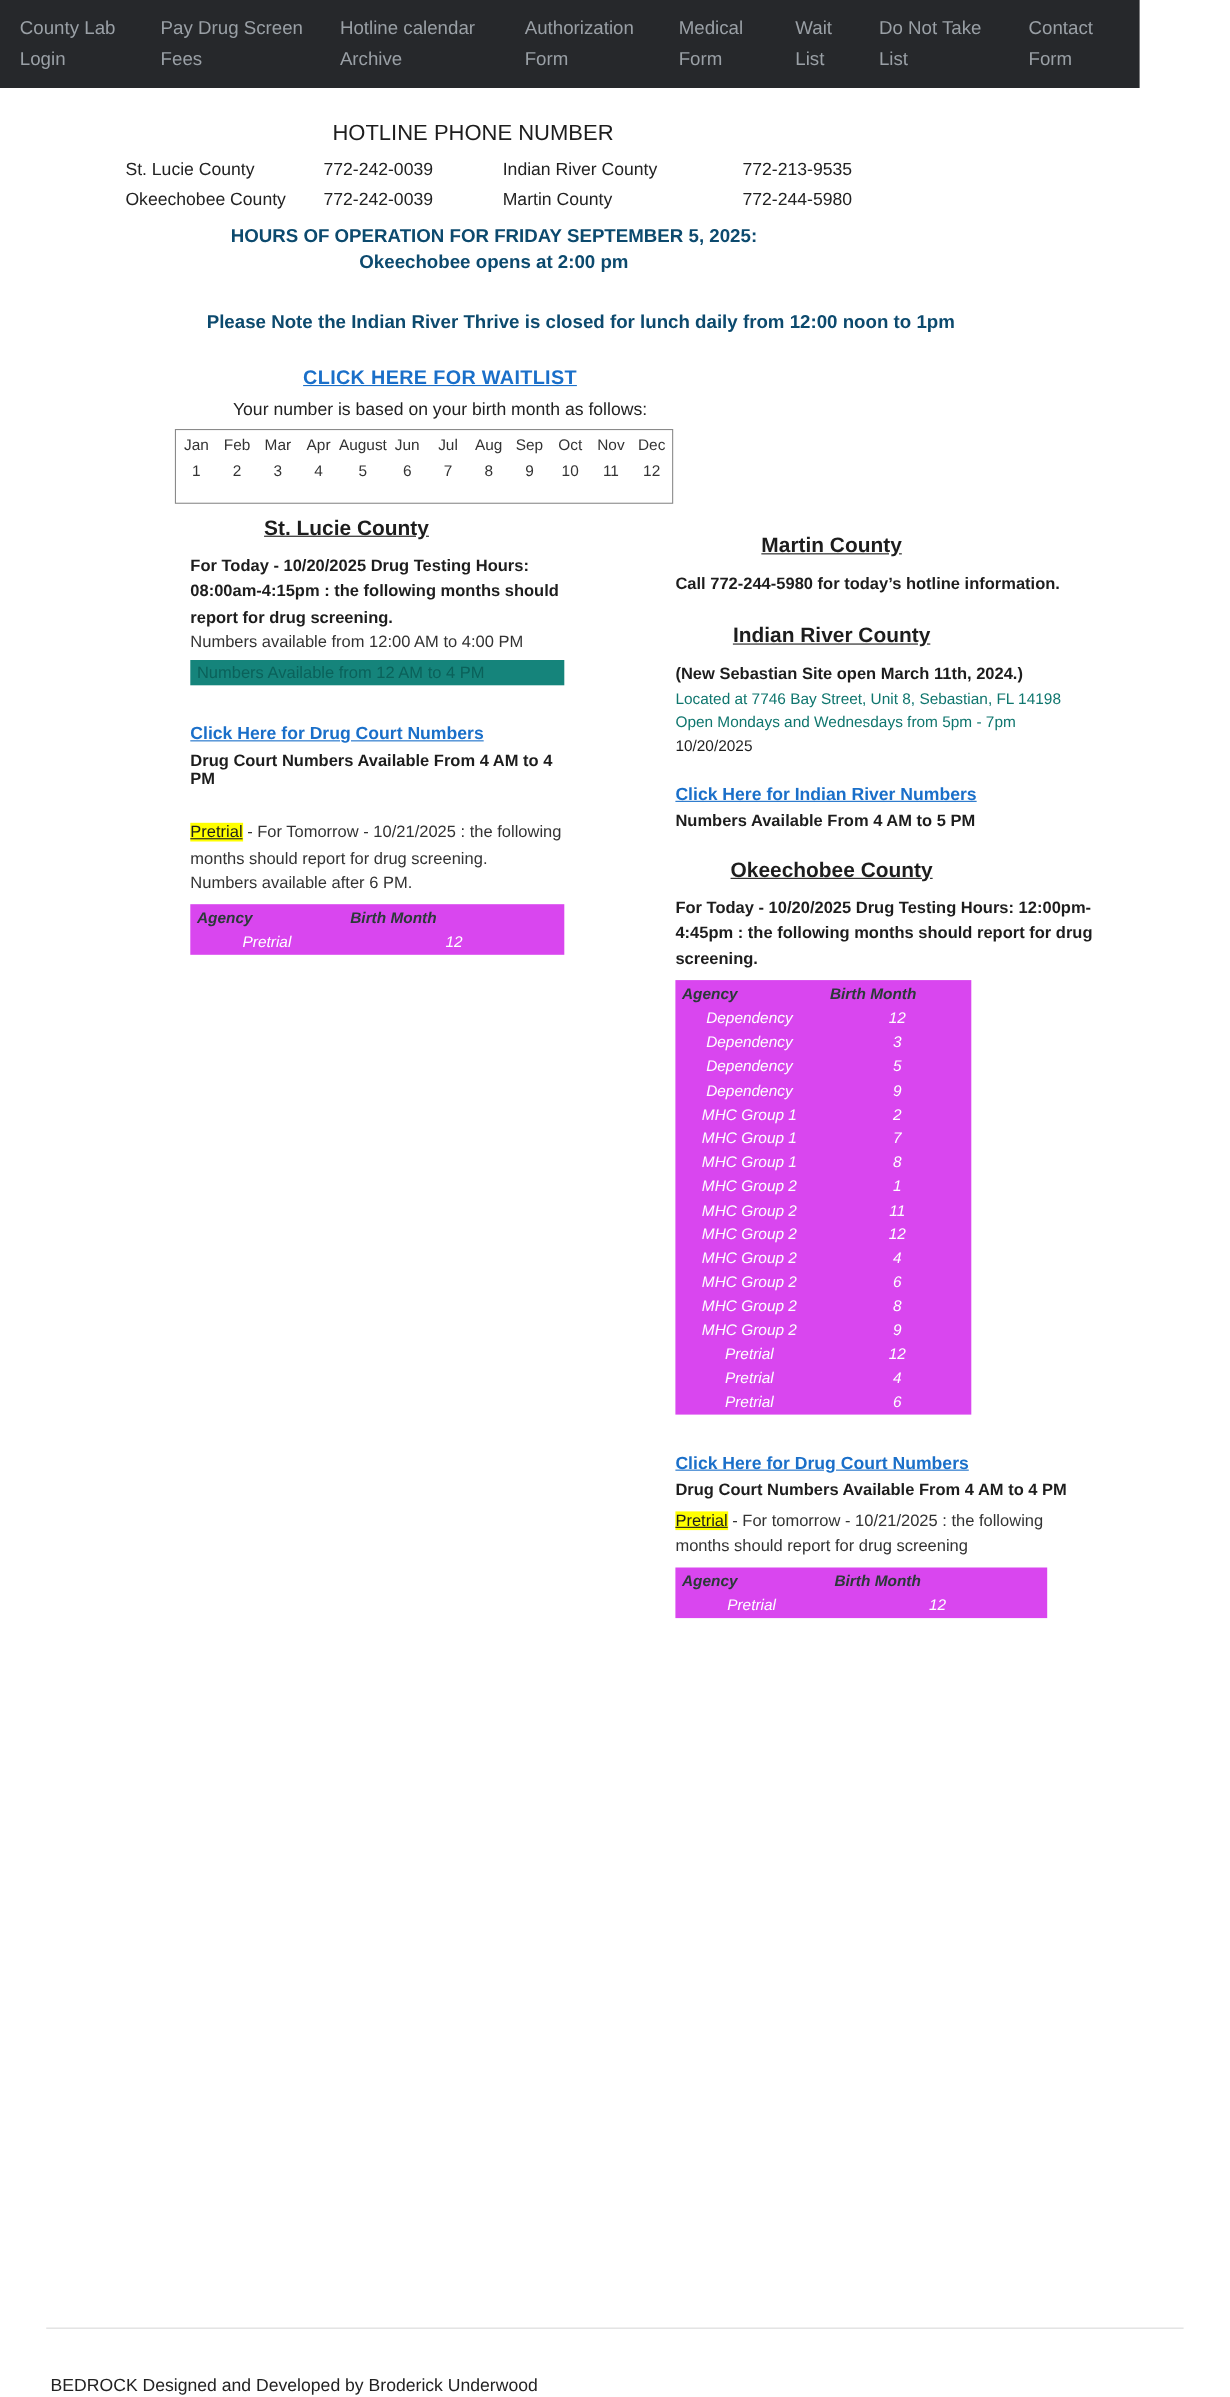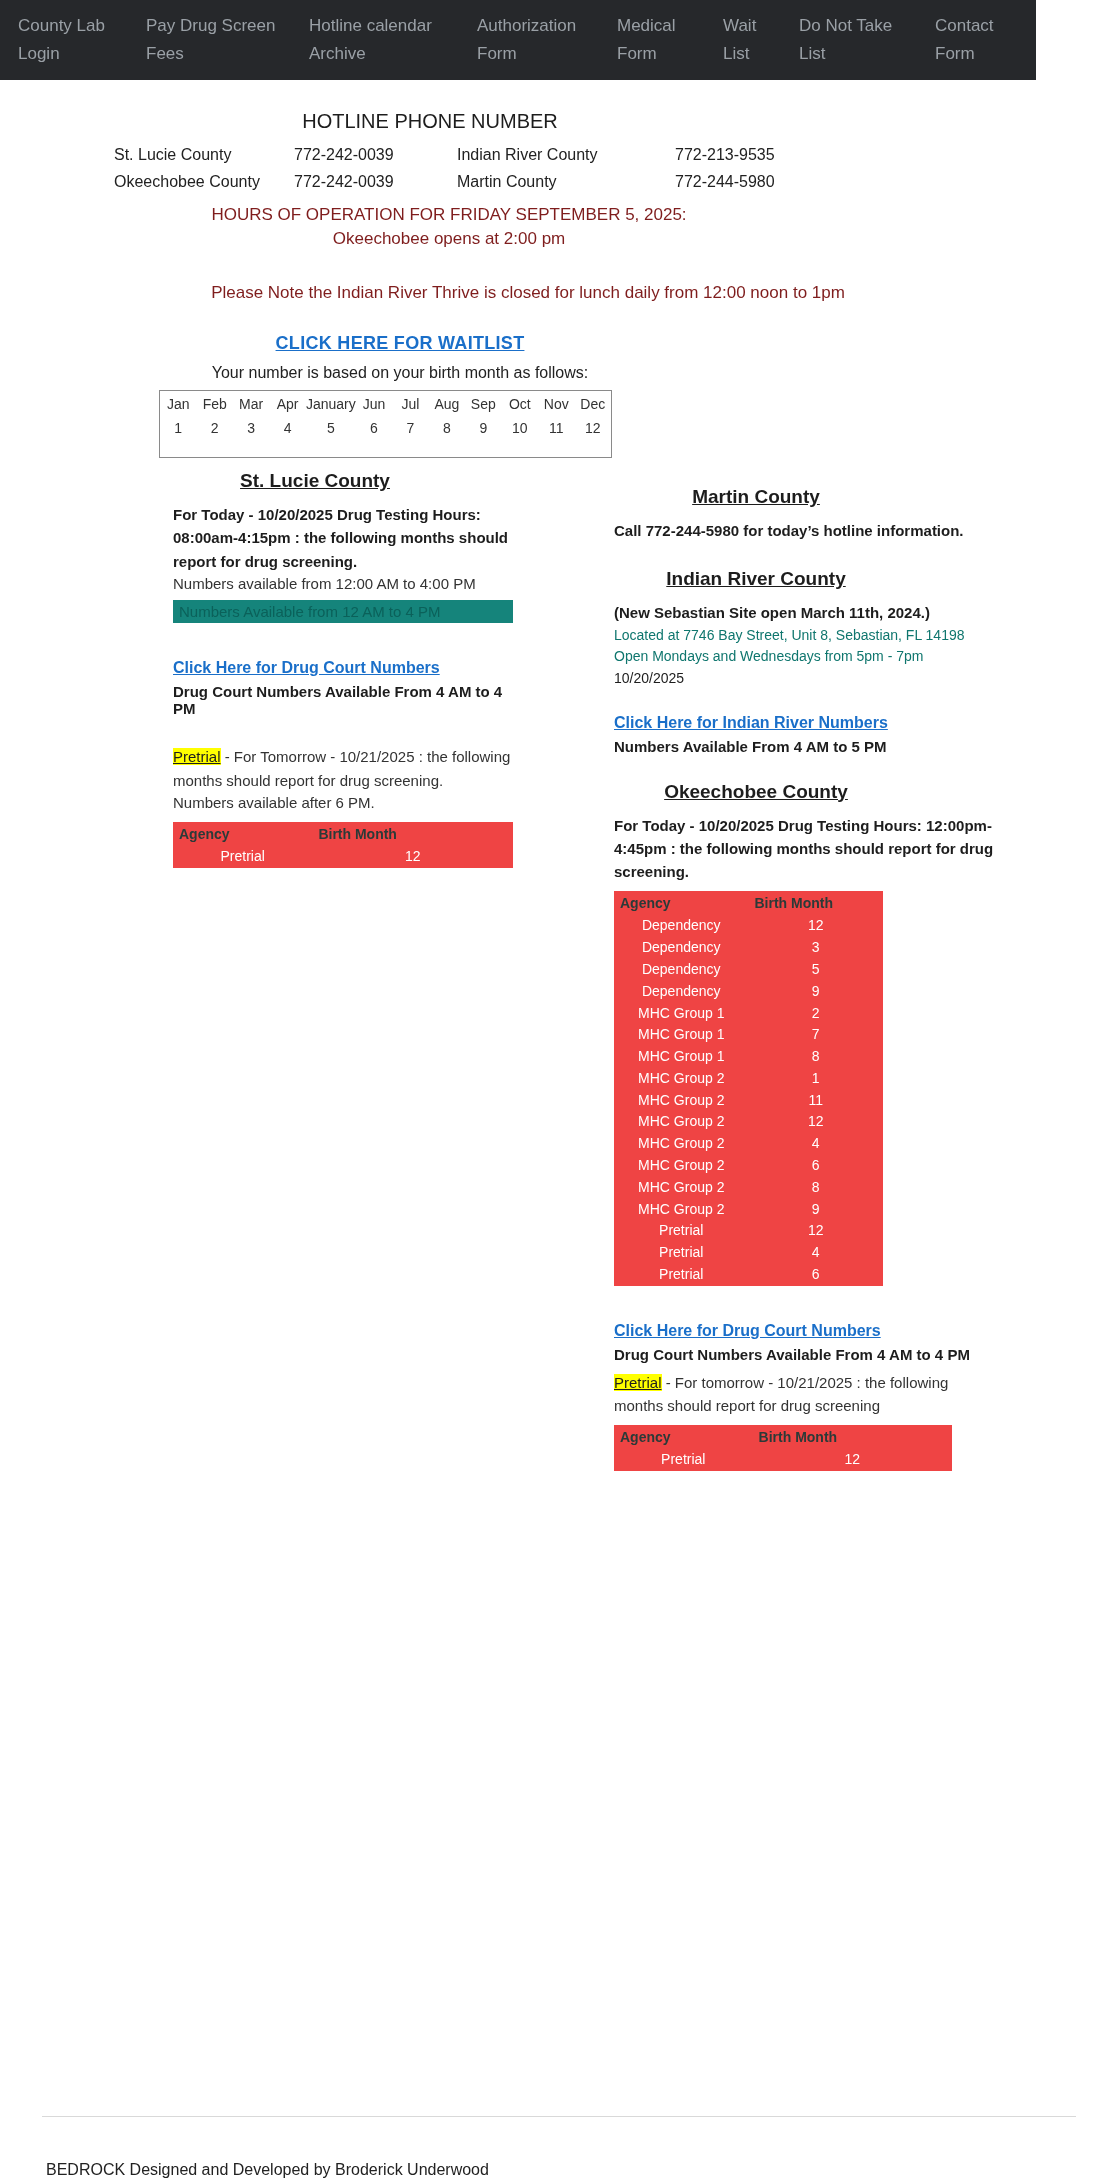--- a/index.html
+++ b/index.html
@@ -36,21 +36,21 @@
 
   
   .top { width:860px; text-align:center; }
   .hotline-title { font-size:20px; margin-top:30px; color:#1d1d1d; }
   .phone-grid {
     display:grid;
     grid-template-columns:180px 163px 218px 150px;
     margin-left:114px; margin-top:8px;
     text-align:left; font-size:16px; line-height:27px; color:#222;
   }
-  .red-bold { color:#7f1d1d; font-weight:normal; font-size:17px; line-height:24px;padding-left:38px; }
+  .red-bold { color:#0c4a6e; font-weight:bold; font-size:17px; line-height:24px;padding-left:38px; }
   .hours { margin-top:8px; }
   .please-note { width:1018px; text-align:center; margin-top:30px; }
 
   .waitlist-block { width:800px; text-align:center; margin-top:28px; }
   a.big-link {
     font-size:18px; font-weight:bold; color:#1a6fc9;
     text-decoration:underline; cursor:pointer; letter-spacing:0.3px;
   }
   .caption { font-size:16px; margin-top:10px; color:#222; }
 
@@ -87,21 +87,21 @@
   a.col-link {
     display:inline-block;
     font-size:16px; font-weight:bold; color:#1a6fc9;
     text-decoration:underline; cursor:pointer;
   }
   .bold-line { font-size:15px; font-weight:bold; color:#1d1d1d; margin-top:6px; }
   .pretrial-para { font-size:15px; line-height:1.55; color:#333; }
   .hl { background:#ffff00; color:#1d1d1d; text-decoration:underline; }
 
   
-  .data-table { background:#ef4444; color:#fff; font-size:14px; margin-top:8px; }
+  .data-table { background:#d946ef; color:#fff; font-size:14px; margin-top:8px;font-style:italic; }
   .t-head {
     display:grid; grid-template-columns:41% 59%;
     font-weight:bold; color:#2b3a38;
   }
   .t-head span { padding:4px 6px; text-align:left; }
   .trow {
     display:grid; grid-template-columns:41% 59%;
     text-align:center; line-height:21.8px;
   }
   .table-large .t-head, .table-large .trow { grid-template-columns:50% 50%; }
@@ -185,21 +185,21 @@
       <div class="mname">Mar</div>
       <div class="mnum">3</div>
     </div>
 
     <div class="mcell">
       <div class="mname">Apr</div>
       <div class="mnum">4</div>
     </div>
 
     <div class="mcell">
-      <div class="mname">January</div>
+      <div class="mname">August</div>
       <div class="mnum">5</div>
     </div>
 
     <div class="mcell">
       <div class="mname">Jun</div>
       <div class="mnum">6</div>
     </div>
 
     <div class="mcell">
       <div class="mname">Jul</div>

